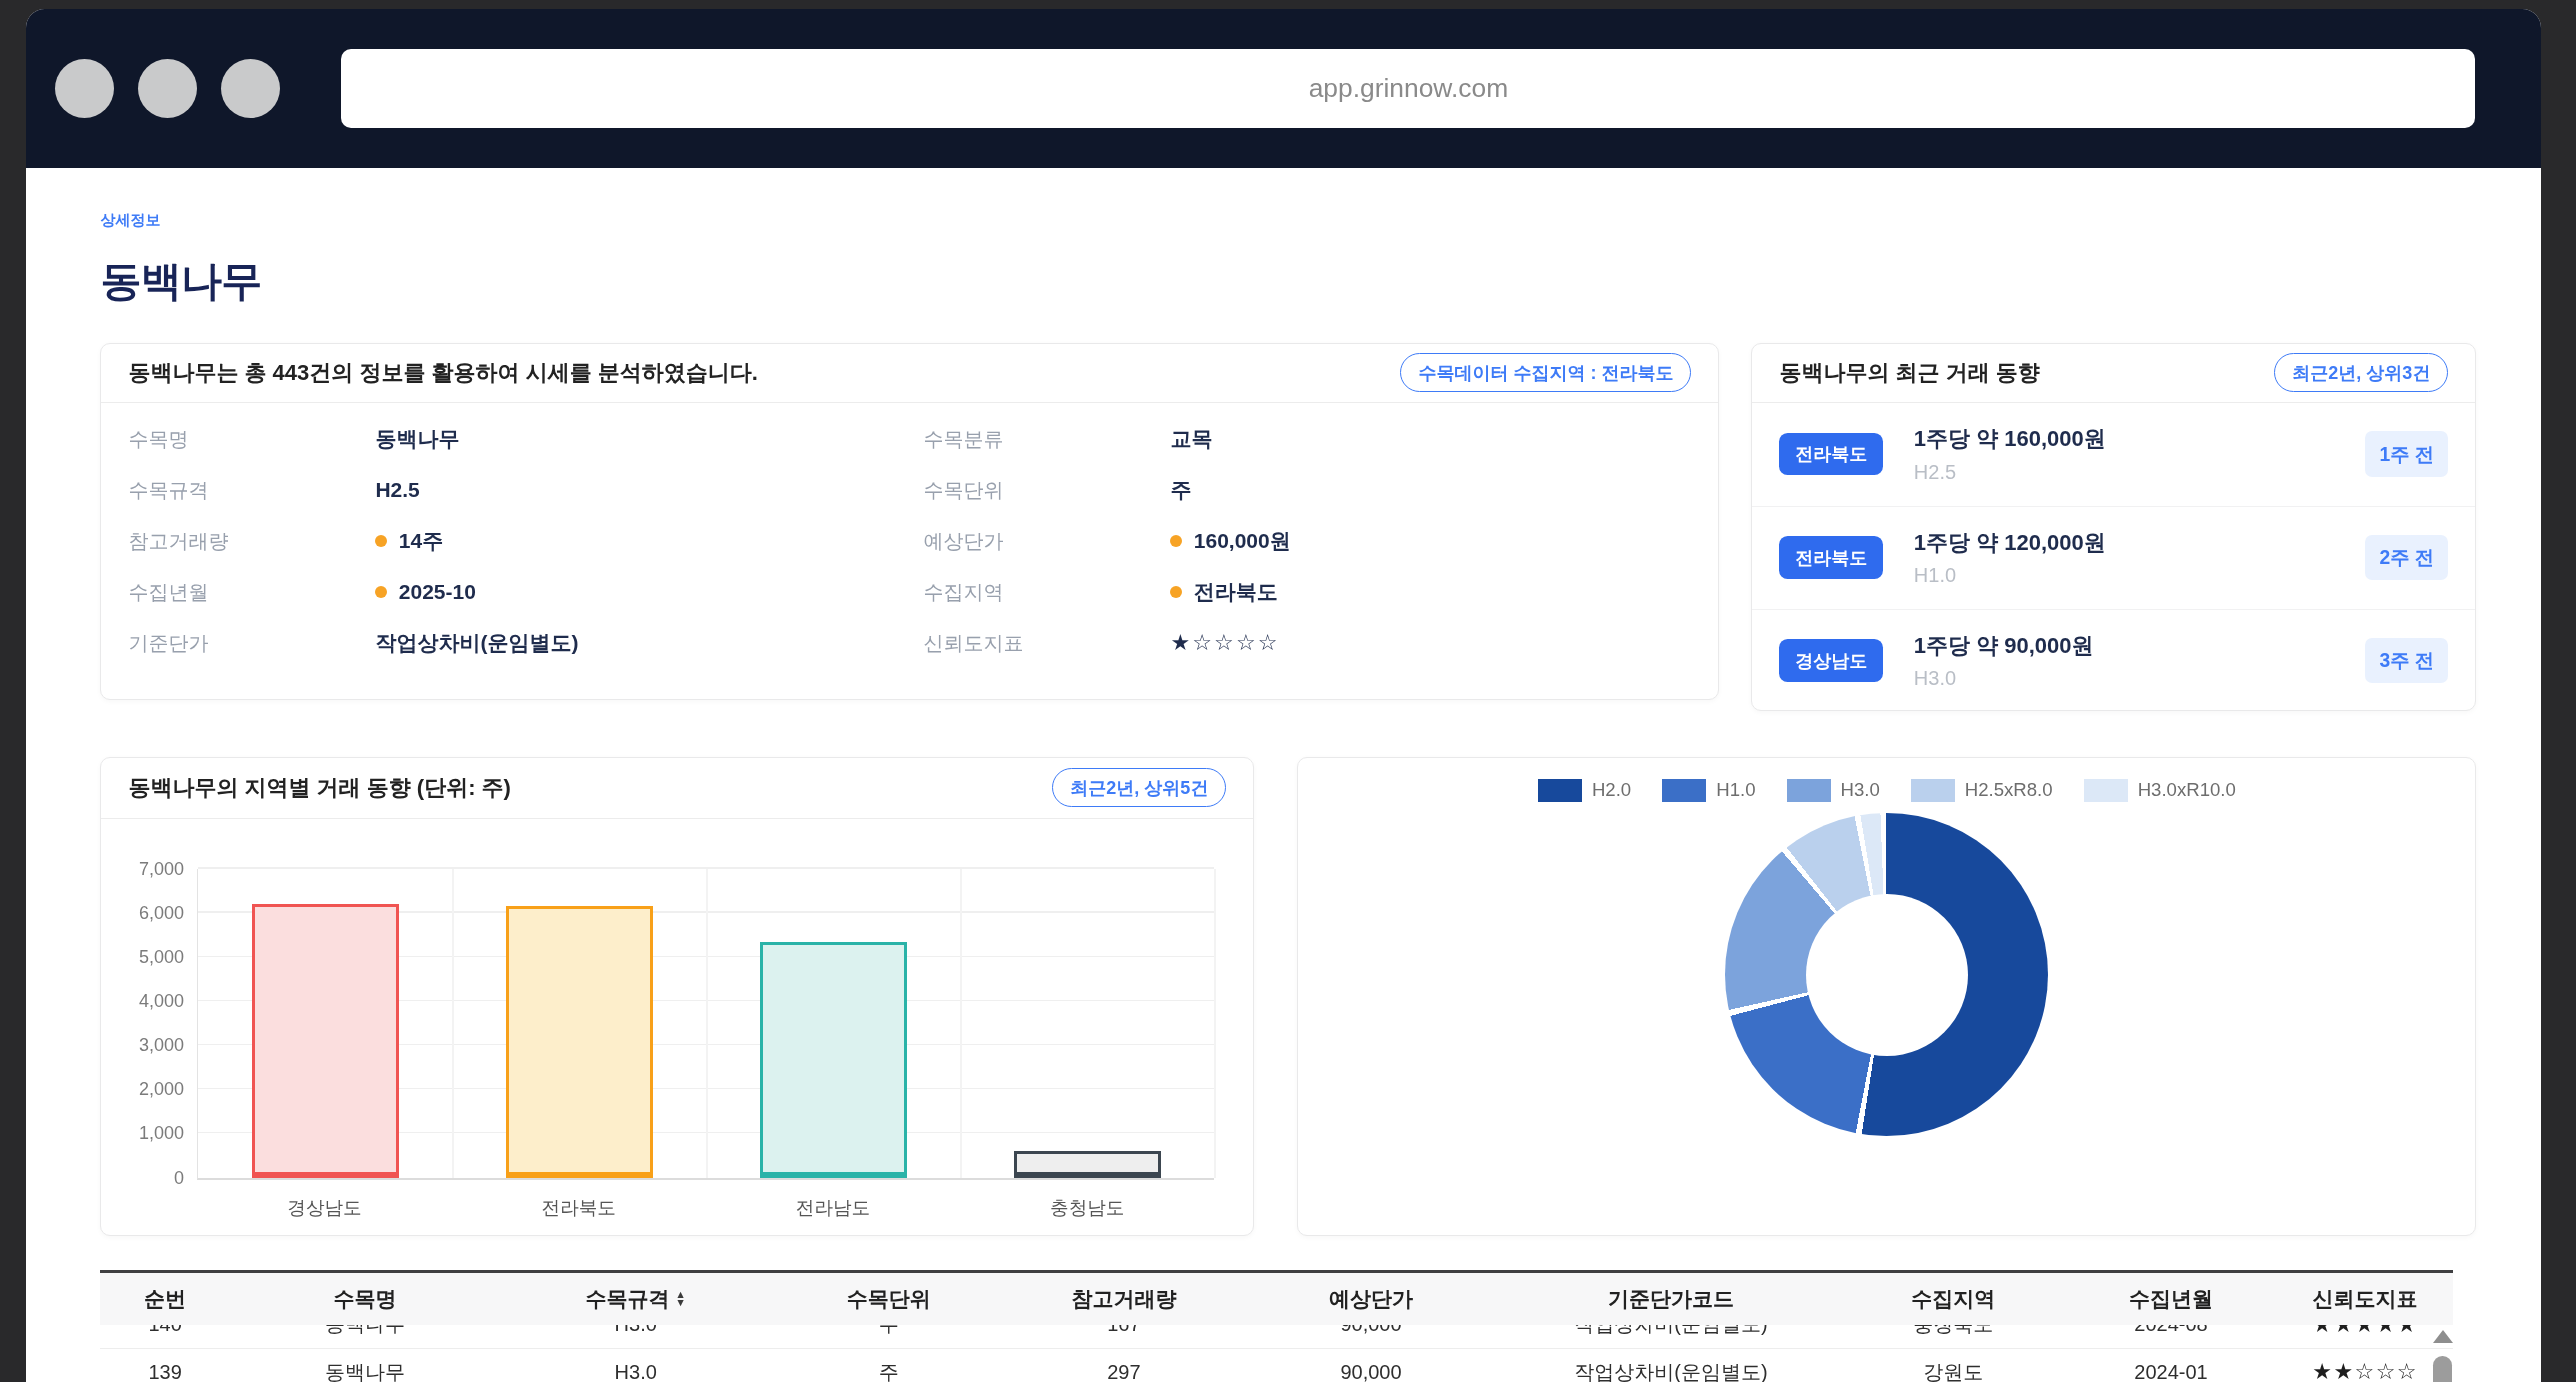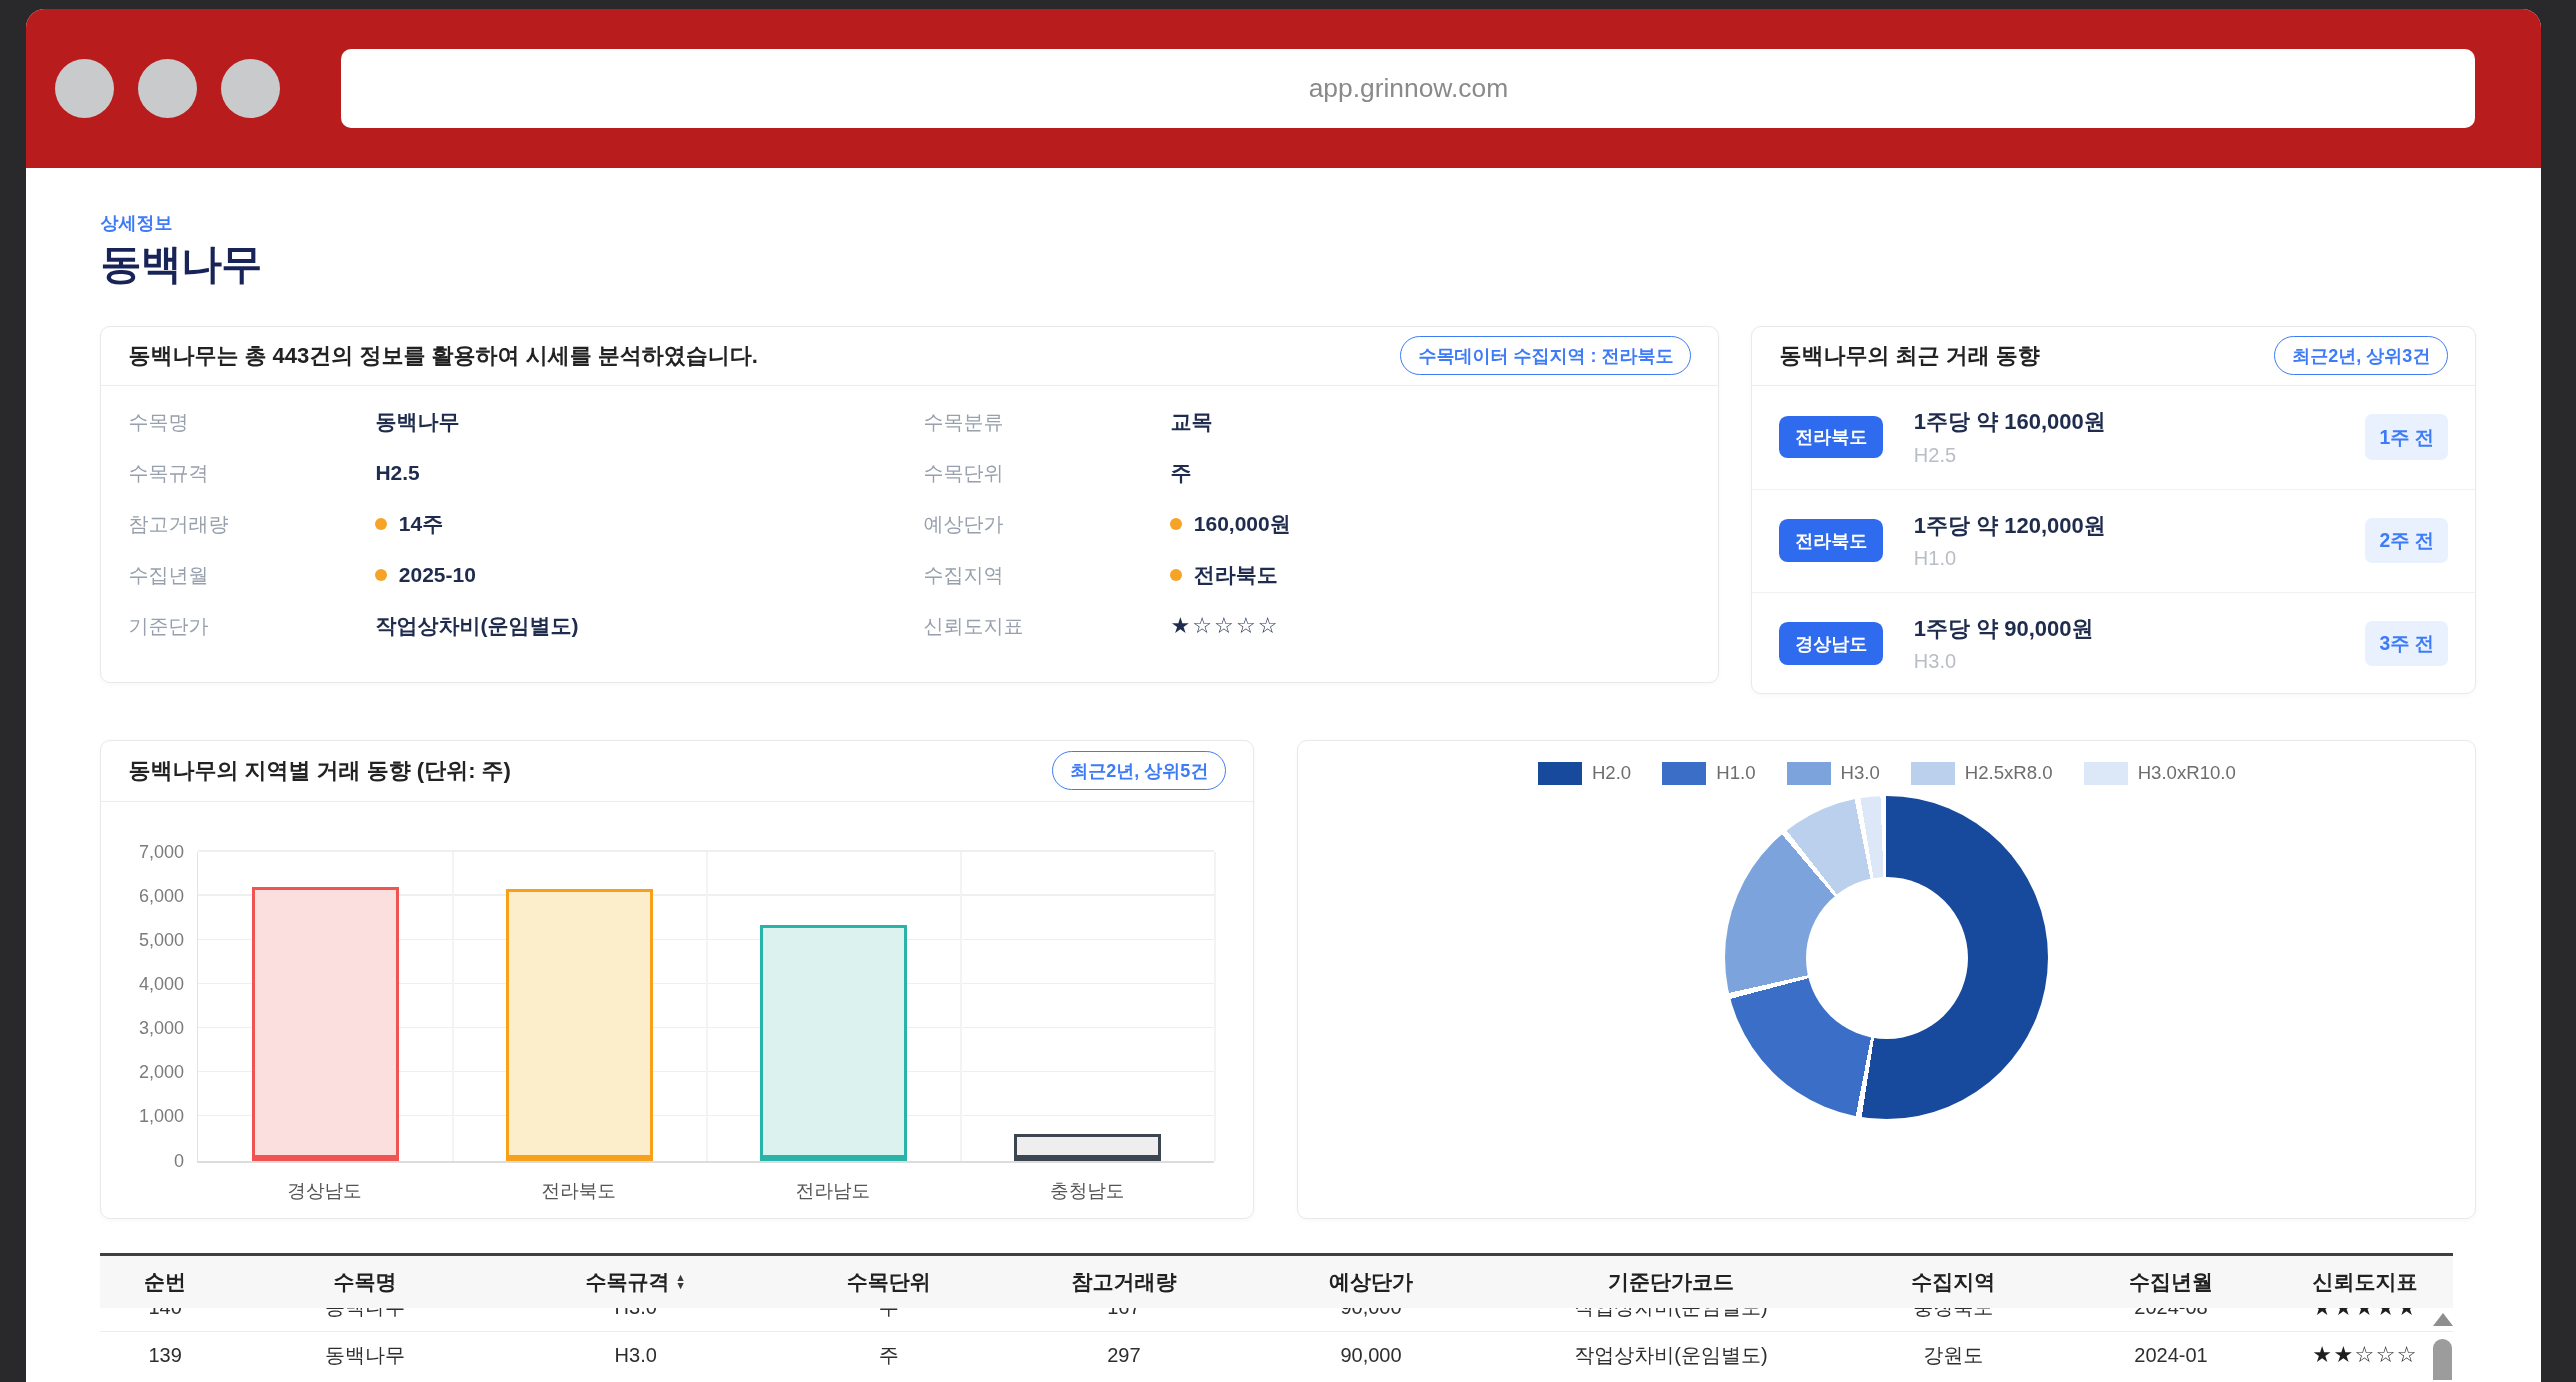--- a/index.html
+++ b/index.html
@@ -1,29 +1,29 @@
 <!DOCTYPE html>
 <html style="font-size:11.4px"><head>
 <meta charset="utf-8">
 <style>
   * { margin:0; padding:0; box-sizing:border-box; }
   html,body { width:2576px; height:1382px; overflow:hidden; }
   body { background:#29292b; font-family:"Liberation Sans","DejaVu Sans",sans-serif; }
 
   .browser-window{ position:absolute; left:26.4px; top:8.6px; width:2515px; height:1374px;
     border-radius:18.6px 18.6px 0 0; overflow:hidden; background:#fff; }
-  .chrome{ height:159px; background:#b91c1c; display:flex; align-items:center; }
+  .chrome{ height:159px; background:#0f172a; display:flex; align-items:center; }
   .dots{ display:flex; gap:24px; margin-left:29px; }
   .dot{ width:59px; height:59px; border-radius:50%; background:#c9cacb; }
   .urlbar{ margin-left:61px; width:2134px; height:79px; background:#fff; border-radius:10px;
     display:flex; align-items:center; justify-content:center; }
   .urlbar span{ font-size:26.4px; color:#8a8a8a; }
 
   .content{ padding:43px 65px 0 74px; background:#fff; }
-  .eyebrow{ color:#3e7bf7; font-size:18px; font-weight:bold; margin-bottom:2px; }
+  .eyebrow{ color:#3e7bf7; font-size:15px; font-weight:bold; margin-bottom:24px; }
   h1.page-title{ color:#182457; font-size:41px; font-weight:bold; margin-bottom:34px; letter-spacing:-0.7px; }
 
   .card{ background:#fff; border:1.4px solid #e9e9ea; border-radius:10px;
     box-shadow:0 1.4px 5.7px rgba(0,0,0,0.03); }
   .card-head{ height:59px; display:flex; align-items:center; justify-content:space-between;
     padding:0 27px; border-bottom:1.4px solid #ececec; }
   .card-head .head-title{ font-size:22px; font-weight:bold; color:#222; }
   .pill{ border:1.4px solid #3e7bf7; color:#3e7bf7; font-size:18px; font-weight:bold;
     border-radius:20px; padding:6.4px 17px; white-space:nowrap; }
 

